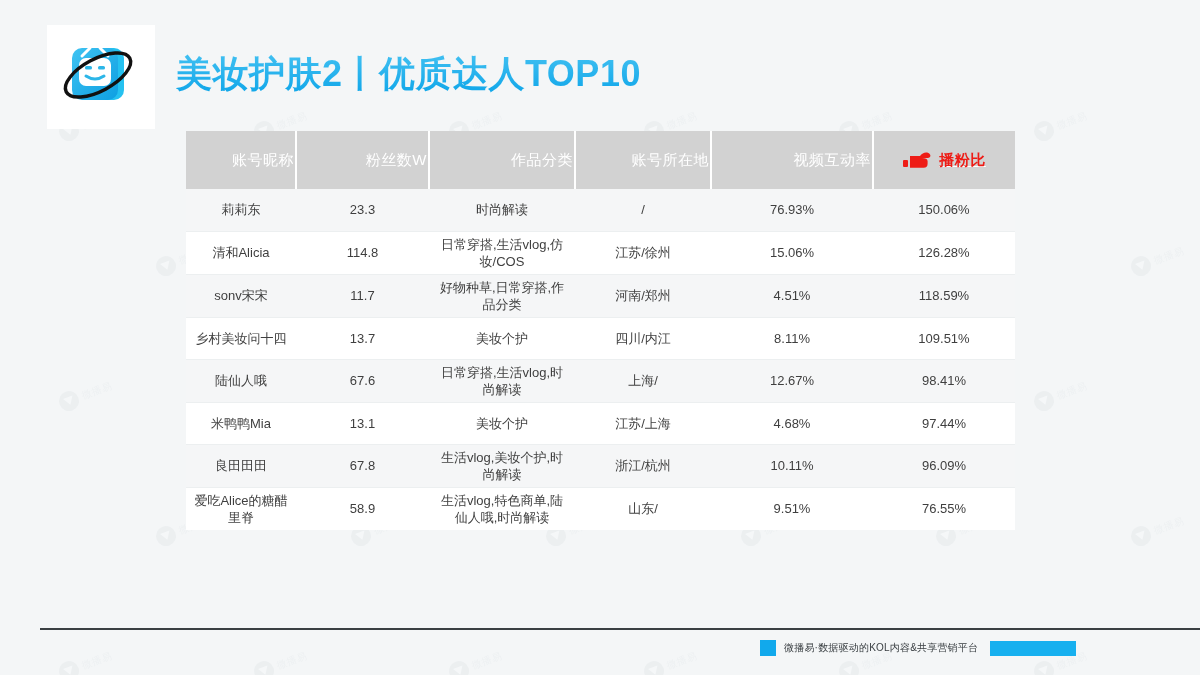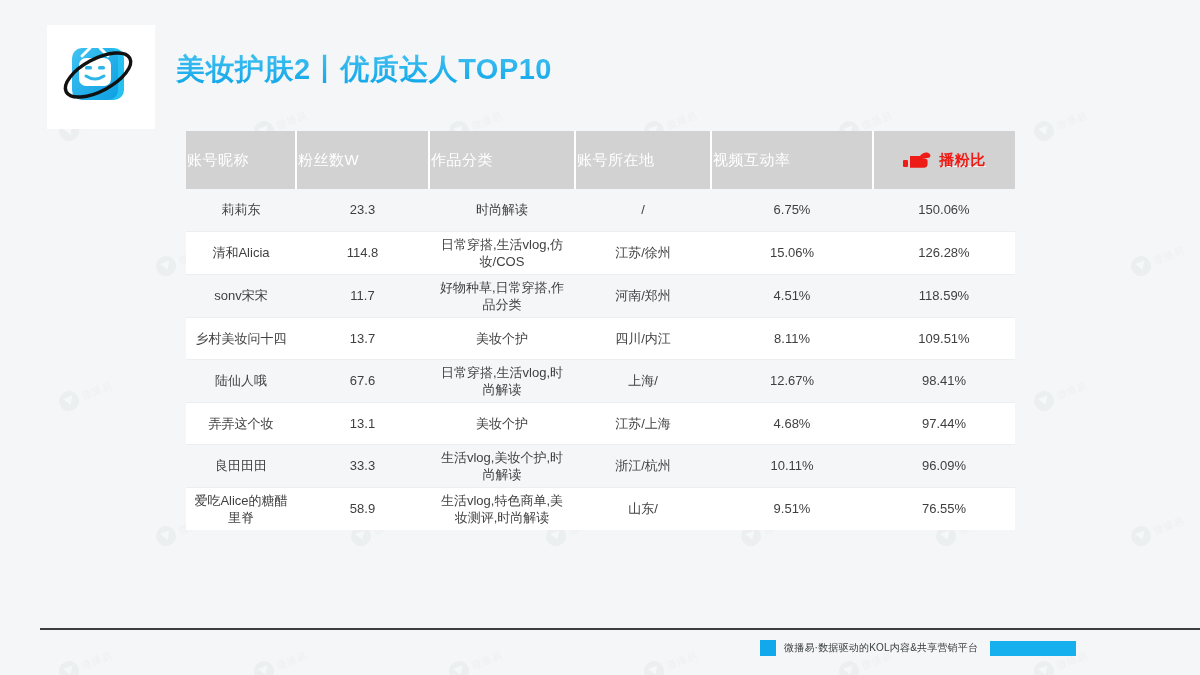--- a/index.html
+++ b/index.html
@@ -76,21 +76,21 @@
   }
   .logo-wrap {
     position: relative;
     width: 86px;
     height: 86px;
   }
   .slide-title {
     position: absolute;
     left: 176px;
     top: 50px;
-    font-size: 29px;
+    font-size: 36px;
     font-weight: bold;
     color: #29b4ef;
     letter-spacing: 0.5px;
     white-space: nowrap;
     background: linear-gradient(180deg, #45c2f2 0%, #0aa3e8 100%);
     -webkit-background-clip: text;
     background-clip: text;
     -webkit-text-fill-color: transparent;
   }
 
@@ -113,21 +113,21 @@
   table.rank-table col.c3 { width: 136px; }
   table.rank-table col.c4 { width: 162px; }
   table.rank-table col.c5 { width: 142px; }
 
   table.rank-table thead th {
     background: #d2d2d2;
     color: #ffffff;
     font-size: 15px;
     font-weight: normal;
     height: 56px;
-    text-align: left;
+    text-align: right;
     vertical-align: middle;
     border-right: 2px solid #ffffff;
     letter-spacing: 0.5px;
   }
   table.rank-table thead th:last-child {
     border-right: none;
     text-decoration: underline;
   }
   th.ratio-head {
     position: relative;
@@ -416,21 +416,21 @@
           </span>
         </th>
       </tr>
     </thead>
     <tbody id="table-body">
         <tr>
           <td class="name-cell">莉莉东</td>
           <td>23.3</td>
           <td class="cat-cell">时尚解读</td>
           <td>/</td>
-          <td>6.75%</td>
+          <td>76.93%</td>
           <td>150.06%</td>
         </tr>
         <tr>
           <td class="name-cell">清和Alicia</td>
           <td>114.8</td>
           <td class="cat-cell">日常穿搭,生活vlog,仿妆/COS</td>
           <td>江苏/徐州</td>
           <td>15.06%</td>
           <td>126.28%</td>
         </tr>
@@ -452,39 +452,39 @@
         </tr>
         <tr>
           <td class="name-cell">陆仙人哦</td>
           <td>67.6</td>
           <td class="cat-cell">日常穿搭,生活vlog,时尚解读</td>
           <td>上海/</td>
           <td>12.67%</td>
           <td>98.41%</td>
         </tr>
         <tr>
-          <td class="name-cell">弄弄这个妆</td>
+          <td class="name-cell">米鸭鸭Mia</td>
           <td>13.1</td>
           <td class="cat-cell">美妆个护</td>
           <td>江苏/上海</td>
           <td>4.68%</td>
           <td>97.44%</td>
         </tr>
         <tr>
           <td class="name-cell">良田田田</td>
-          <td>33.3</td>
+          <td>67.8</td>
           <td class="cat-cell">生活vlog,美妆个护,时尚解读</td>
           <td>浙江/杭州</td>
           <td>10.11%</td>
           <td>96.09%</td>
         </tr>
         <tr>
           <td class="name-cell">爱吃Alice的糖醋里脊</td>
           <td>58.9</td>
-          <td class="cat-cell">生活vlog,特色商单,美妆测评,时尚解读</td>
+          <td class="cat-cell">生活vlog,特色商单,陆仙人哦,时尚解读</td>
           <td>山东/</td>
           <td>9.51%</td>
           <td>76.55%</td>
         </tr>
       </tbody>
   </table>
 </div>
 
 <div class="footer-rule"></div>
 <div class="footer-bar">

